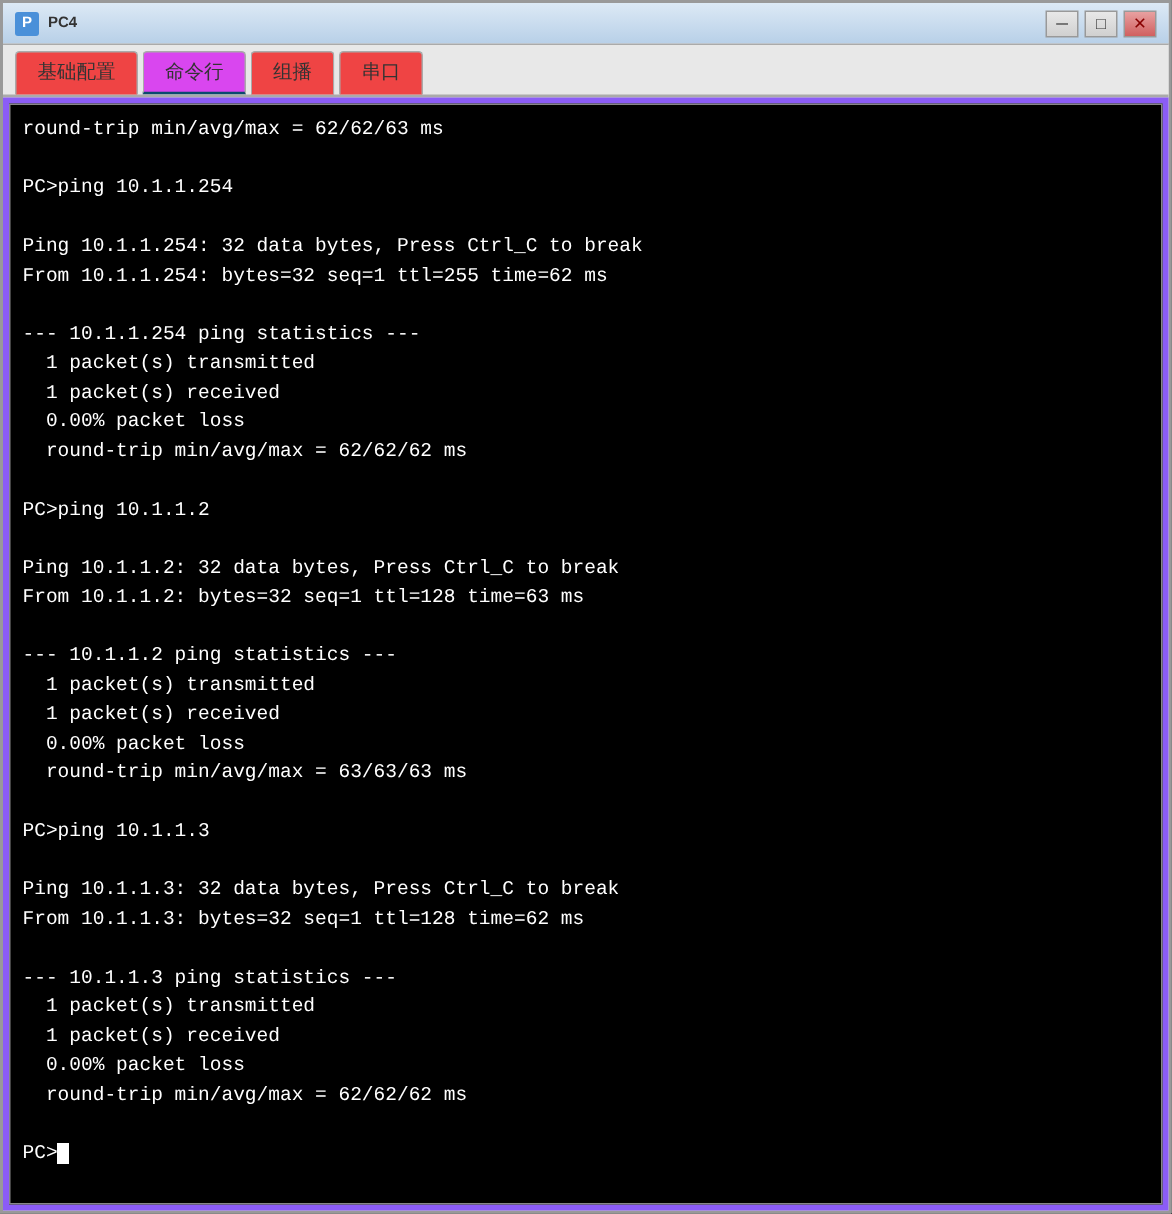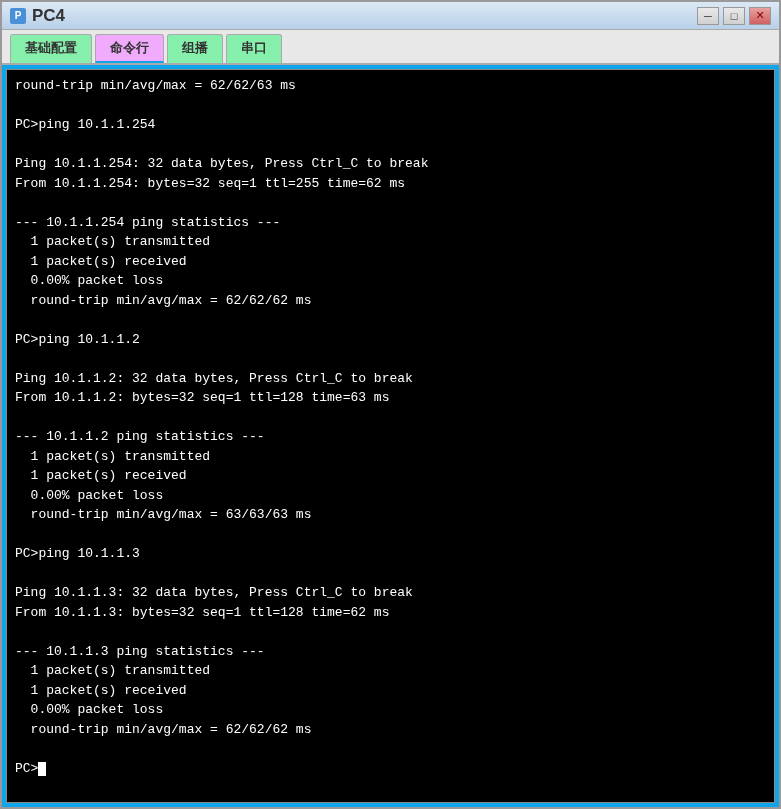--- a/index.html
+++ b/index.html
@@ -35,21 +35,21 @@
       margin-right: 6px;
       display: flex;
       align-items: center;
       justify-content: center;
       font-size: 10px;
       color: white;
       font-weight: bold;
     }
     .title-text {
       flex: 1;
-      font-size: 17px;
+      font-size: 10px;
       color: #333;
       font-weight: bold;
     }
     .title-buttons {
       display: flex;
       gap: 4px;
     }
     .title-btn {
       width: 22px;
       height: 18px;
@@ -69,41 +69,40 @@
     .tabs {
       display: flex;
       background: #e8e8e8;
       border-bottom: 2px solid #aaa;
       padding: 4px 8px 0 8px;
       flex-shrink: 0;
     }
     .tab {
       padding: 4px 14px;
       font-size: 13px;
-      background: #86efac;
+      background: #ef4444;
       border: 1px solid #aaa;
       border-bottom: none;
       cursor: pointer;
       margin-right: 3px;
       border-radius: 3px 3px 0 0;
       color: #333;
-      font-weight: bold;
     }
     .tab.active {
-      background: #f0abfc;
-      border-bottom: 2px solid #0ea5e9;
-      font-weight: bold;
+      background: #d946ef;
+      border-bottom: 2px solid #0c4a6e;
+      font-weight: normal;
     }
     .content {
       flex: 1;
       display: flex;
       flex-direction: column;
       overflow: hidden;
       padding: 4px;
-      background: #0ea5e9;
+      background: #8b5cf6;
     }
     .terminal {
       flex: 1;
       background: #000;
       color: #fff;
       font-family: 'Courier New', Courier, monospace;
       font-size: 13px;
       line-height: 1.5;
       padding: 6px 8px;
       overflow-y: scroll;

